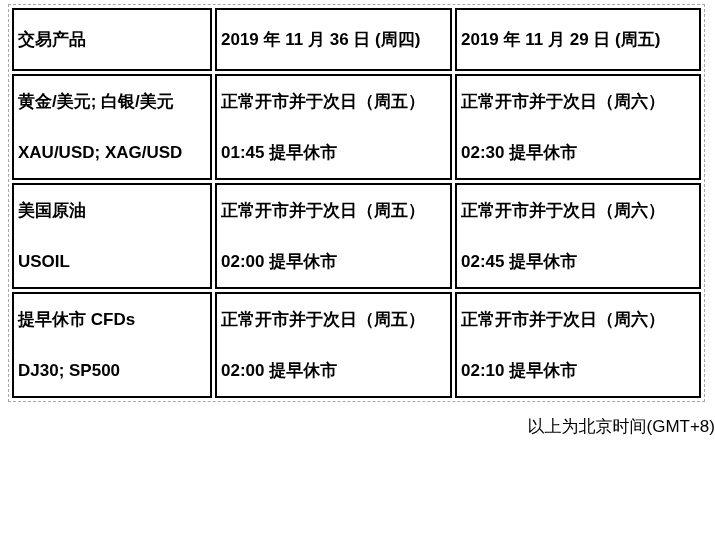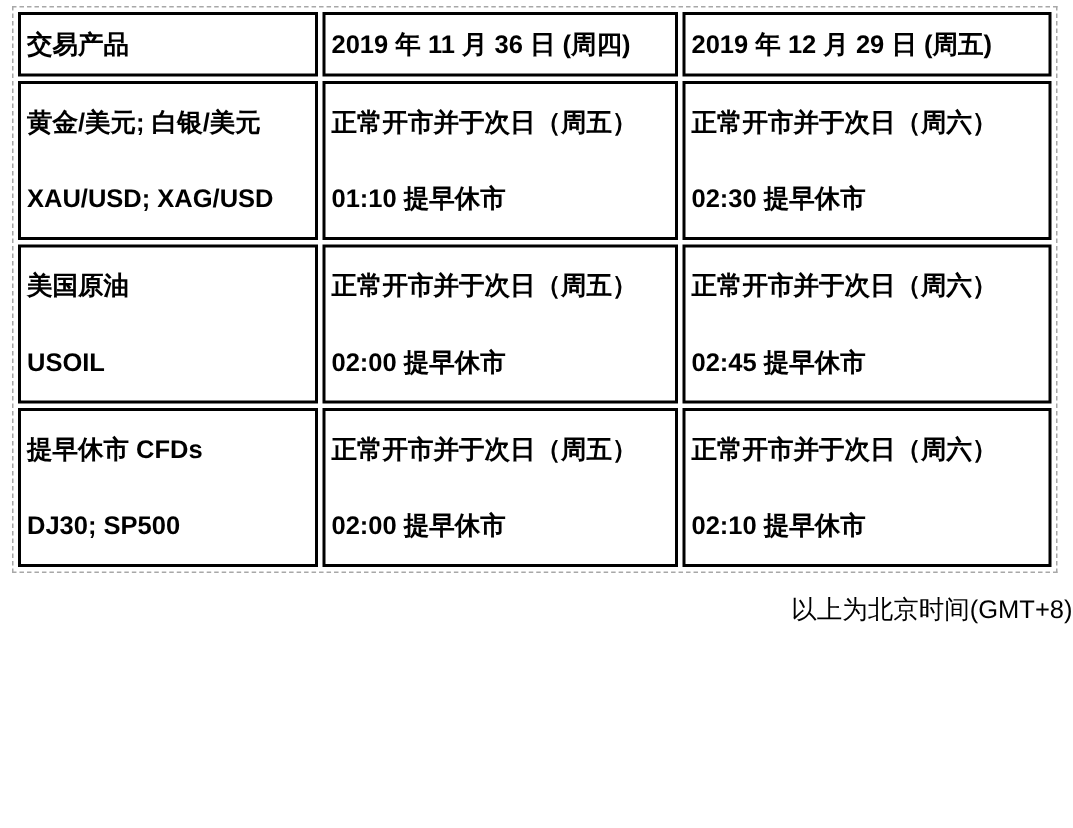--- a/index.html
+++ b/index.html
@@ -28,21 +28,21 @@
   col.c2 { width: 237px; }
   col.c3 { width: 246px; }
   td {
     box-sizing: border-box;
     border: 2px solid #000000;
     background: #ffffff;
     padding: 0 2px 0 4px;
     vertical-align: top;
     overflow: hidden;
   }
-  tr.hdr { height: 43px; }
+  tr.hdr { height: 63px; }
   tr.datarow { height: 106px; border-radius: 15px; }
   tr.hdr td { vertical-align: middle; }
   .hdr-text {
     font-weight: bold;
     font-size: 17px;
     line-height: 20px;
     white-space: nowrap;
   }
   .cell p {
     margin: 0;
@@ -73,32 +73,32 @@
     </colgroup>
     <tbody>
         <tr class="hdr">
       <td>
         <span class="hdr-text">交易产品</span>
       </td>
       <td>
         <span class="hdr-text">2019 年 11 月 36 日 (周四)</span>
       </td>
       <td>
-        <span class="hdr-text">2019 年 12 月 29 日 (周五)</span>
+        <span class="hdr-text">2019 年 11 月 29 日 (周五)</span>
       </td>
     </tr>
 
     <tr class="datarow">
       <td class="cell">
         <p class="l1">黄金/美元; 白银/美元</p>
         <p class="l2">XAU/USD; XAG/USD</p>
       </td>
       <td class="cell">
         <p class="l1">正常开市并于次日（周五）</p>
-        <p class="l2">01:10 提早休市</p>
+        <p class="l2">01:45 提早休市</p>
       </td>
       <td class="cell">
         <p class="l1">正常开市并于次日（周六）</p>
         <p class="l2">02:30 提早休市</p>
       </td>
     </tr>
 
     <tr class="datarow">
       <td class="cell">
         <p class="l1">美国原油</p>

